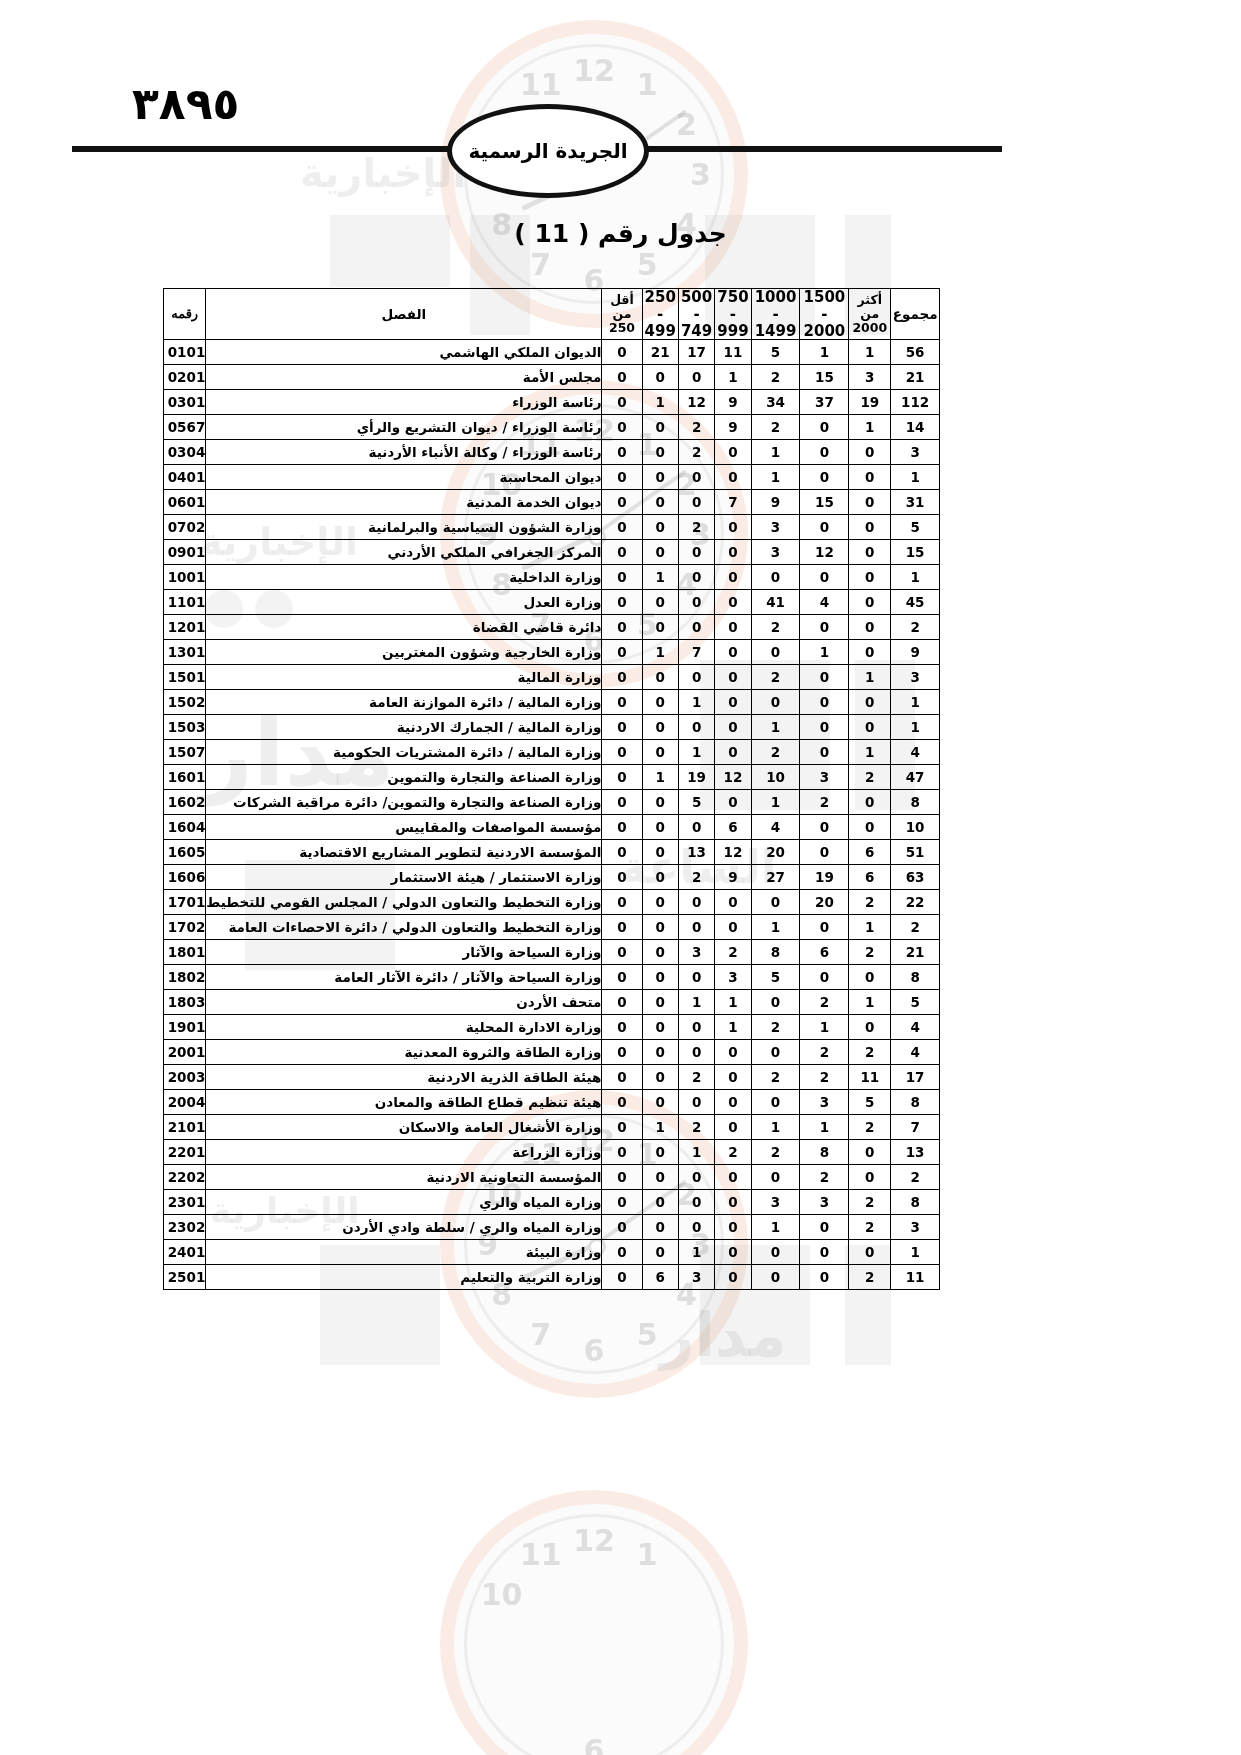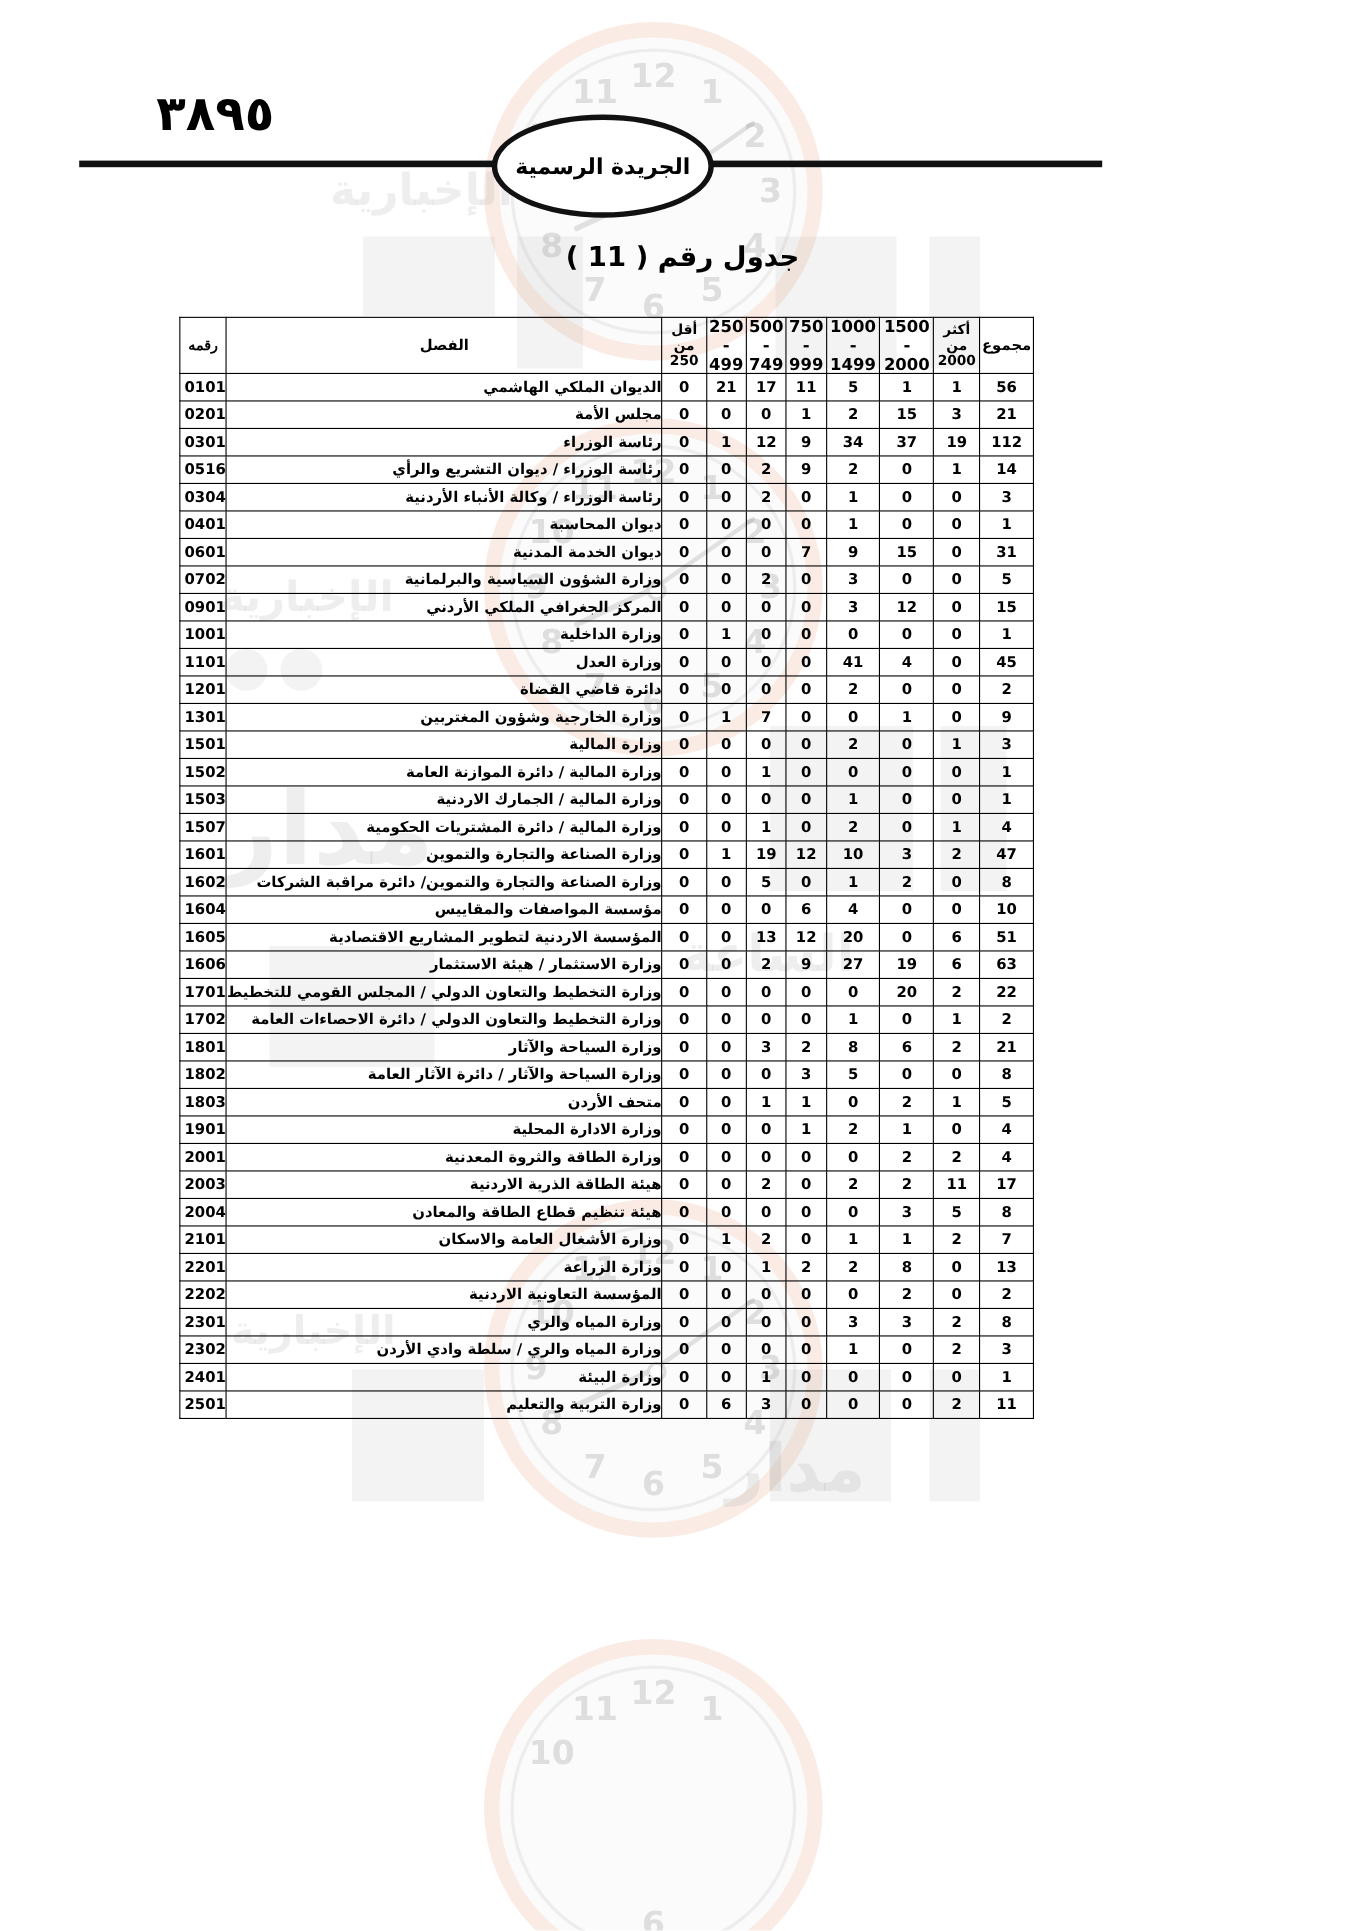--- a/index.html
+++ b/index.html
@@ -43,21 +43,21 @@
     font-weight:700;white-space:nowrap;
     letter-spacing:2px;
   }
   .wm-block{
     position:absolute;background:rgba(150,150,150,.11);
   }
 
   
   .page-head{position:absolute;left:0;top:0;width:1241px;height:200px;z-index:2;}
   .folio{
-    position:absolute;left:142px;top:78px;
+    position:absolute;left:132px;top:78px;
     font-size:44px;font-weight:700;letter-spacing:1px;
     font-family:"DejaVu Sans","Liberation Sans",sans-serif;
   }
   .rule{
     position:absolute;left:72px;top:146px;width:930px;height:6px;background:#111;
   }
   .oval{
     position:absolute;left:447px;top:104px;width:192px;height:84px;
     border:5px solid #111;border-radius:50%;
     background:#fff;
@@ -324,21 +324,21 @@
         <tr>
           <td class="n">14</td>
           <td class="n">1</td>
           <td class="n">0</td>
           <td class="n">2</td>
           <td class="n">9</td>
           <td class="n">2</td>
           <td class="n">0</td>
           <td class="n">0</td>
           <td class="name">رئاسة الوزراء / ديوان التشريع والرأي</td>
-          <td class="code">0516</td>
+          <td class="code">0567</td>
         </tr>
         <tr>
           <td class="n">3</td>
           <td class="n">0</td>
           <td class="n">0</td>
           <td class="n">1</td>
           <td class="n">0</td>
           <td class="n">2</td>
           <td class="n">0</td>
           <td class="n">0</td>

